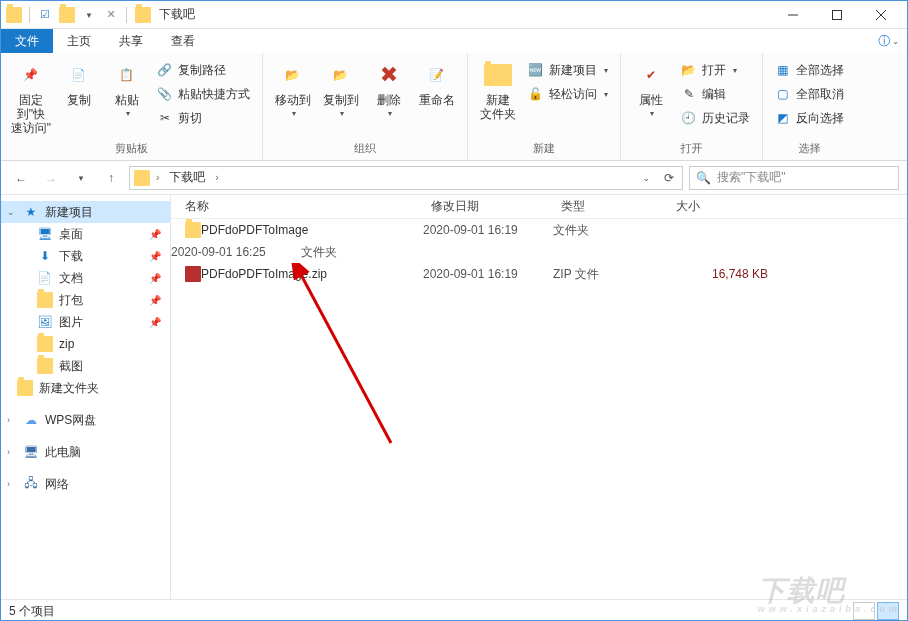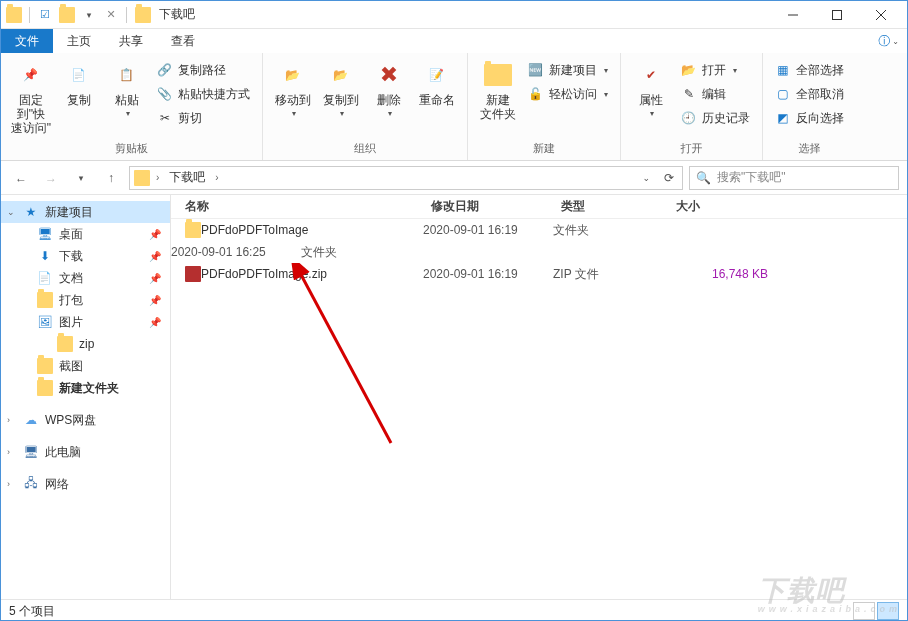--- a/index.html
+++ b/index.html
@@ -45,25 +45,25 @@
   .nav-item { display:flex; align-items:center; height:22px; padding:0 8px 0 22px; gap:6px; position:relative;}
   .nav-item.active{ background:#cde8ff;}
   .nav-item .pin{ position:absolute; right:8px; color:#777; font-size:10px;}
   .nav-item .exp{ position:absolute; left:6px; color:#666; font-size:9px;}
   .nav-sep{height:10px;}
   .ic{width:16px;height:16px;display:inline-flex;align-items:center;justify-content:center;}
   .ic.folder{background:#ffd66e;border-radius:1px;position:relative;}
   .ic.folder::before{content:'';position:absolute;top:-3px;left:1px;width:6px;height:3px;background:#ffd66e;border-radius:1px 1px 0 0;}
   .files { flex:1; display:flex; flex-direction:column;}
   .cols { display:flex; height:24px; align-items:center; border-bottom:1px solid #eee; color:#444; position:relative;}
-  .col { padding:0 8px;font-weight:bold;}
+  .col { padding:0 8px;}
   .c-name{width:252px;padding-left:14px;} .c-date{width:130px;} .c-type{width:115px;} .c-size{width:100px;}
   .row { display:flex; align-items:center; height:22px;}
   .row .rn{width:252px;display:flex;align-items:center;padding-left:14px;}
-  .row .rd{width:130px;color:#555;} .row .rt{width:115px;color:#555;} .row .rs{width:100px;text-align:right;color:#a21caf;}
+  .row .rd{width:130px;color:#555;} .row .rt{width:115px;color:#555;} .row .rs{width:100px;text-align:right;color:#7f1d1d;}
   .zipico{width:16px;height:16px;background:#b52f2f;border-radius:1px;}
   
   .status { height:23px; border-top:1px solid #e5e5e5; display:flex; align-items:center; padding:0 8px; font-size:12px;}
   .status .spacer{flex:1;}
   .view-toggle{width:22px;height:18px;border:1px solid #ccc;margin-left:2px;}
   .view-toggle.active{background:#cde8ff;border-color:#7ab7e8;}
   
   .redarrow{position:absolute;left:290px;top:262px;pointer-events:none;}
   
   .wm{position:absolute;right:6px;bottom:6px;font-size:28px;color:#bbb;font-weight:bold;font-style:italic;letter-spacing:1px;opacity:.5;pointer-events:none;}
@@ -296,29 +296,29 @@
     <div class="nav-item" style="padding-left:36px;">
         <span class="ic folder"></span>
         <span>打包</span>
         <span class="pin">📌</span>
       </div>
     <div class="nav-item" style="padding-left:36px;">
         <span class="ic" style="color:#1979ca;">🖼</span>
         <span>图片</span>
         <span class="pin">📌</span>
       </div>
-    <div class="nav-item" style="padding-left:56px;">
+    <div class="nav-item" style="padding-left:36px;">
         <span class="ic folder"></span>
         <span>zip</span>
       </div>
     <div class="nav-item" style="padding-left:36px;">
         <span class="ic folder"></span>
         <span>截图</span>
       </div>
-    <div class="nav-item" style="padding-left:36px;font-weight:bold;">
+    <div class="nav-item" style="padding-left:16px;">
         <span class="ic folder"></span>
         <span>新建文件夹</span>
       </div>
     <div class="nav-sep"></div>
     <div class="nav-item">
         <span class="exp">›</span>
         <span class="ic" style="color:#59a1e6;">☁</span>
         <span>WPS网盘</span>
       </div>
     <div class="nav-sep"></div>

